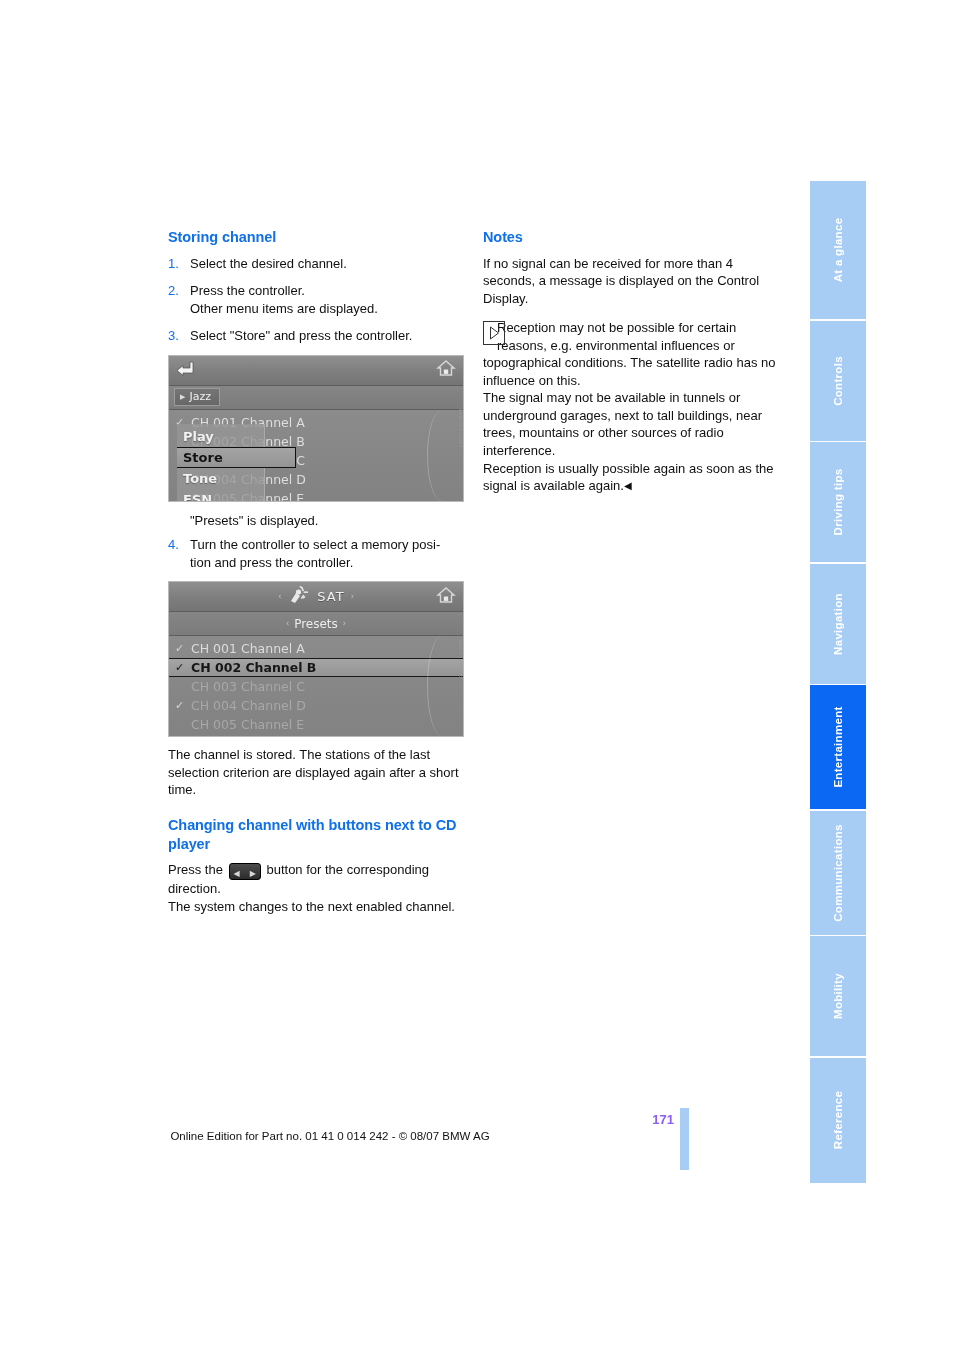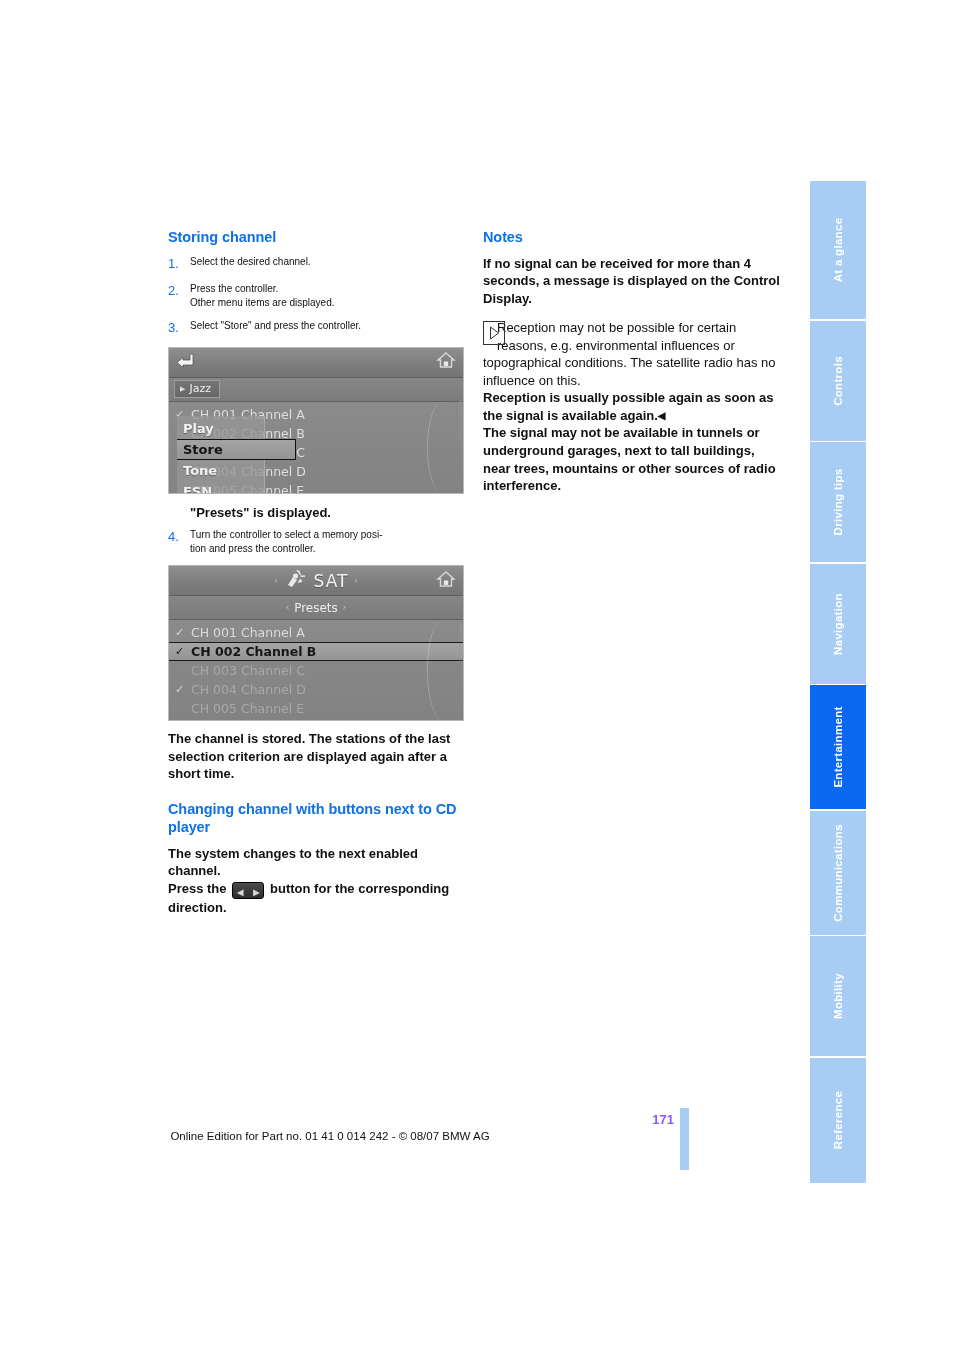--- a/index.html
+++ b/index.html
@@ -27,24 +27,24 @@
   
   ol.steps { list-style: none; }
   .step { display: flex; margin-bottom: 10px; }
   .step-num {
     color: #0f70e8;
     font-size: 13px;
     width: 22px;
     flex: 0 0 22px;
     line-height: 1.35;
   }
-  .step-body { font-size: 10px; color: #101010; line-height: 1.35; }
-
-  
-  p.body { font-size: 13px; color: #101010; line-height: 1.35; font-weight: bold; }
+  .step-body { font-size: 13px; color: #101010; line-height: 1.35; }
+
+  
+  p.body { font-size: 13px; color: #101010; line-height: 1.35; }
   p.body + p.body { margin-top: 0; }
   .spacer-s { height: 10px; }
   .spacer-m { height: 17px; }
   .indent { margin-left: 22px; }
 
   
   .note-block { position: relative; margin-top: 12px; }
   .note-icon {
     position: absolute; left: 0; top: 2px;
     width: 22px; height: 24px;
@@ -78,21 +78,21 @@
     background: linear-gradient(180deg,#8f8f8f 0%,#7e7e7e 55%,#747474 100%);
     border-bottom: 1px solid #5d5d5d;
     display: flex; align-items: center; justify-content: space-between;
     padding: 0 7px;
     position: relative;
   }
   .sb-top-center {
     position: absolute; left: 0; right: 0; top: 0; bottom: 0;
     display: flex; align-items: center; justify-content: center; gap: 6px;
   }
-  .sb-title { color: #f2f2f2; font-size: 17px; letter-spacing: 1px; text-shadow: 0 1px 0 #555; }
+  .sb-title { color: #f2f2f2; font-size: 13px; letter-spacing: 1px; text-shadow: 0 1px 0 #555; }
   .arrow-g { color: #c8c8c8; font-size: 8px; }
 
   
   .sb-sub {
     height: 24px;
     background: linear-gradient(180deg,#868686 0%,#7b7b7b 100%);
     border-bottom: 1px solid #5d5d5d;
     display: flex; align-items: center;
     padding: 0 5px;
     position: relative;
@@ -360,23 +360,23 @@
       </div>
       <div class="shot-caption">BMW-ED 01/2007</div>
     </div>
 
     <div style="height:9px;"></div>
     <p class="body">The channel is stored. The stations of the last selection criterion are displayed again after a short time.</p>
 
     <div class="spacer-m"></div>
     <h2 class="section-head">Changing channel with buttons next to CD player</h2>
 
+    <p class="body"><span>Press the </span><span class="cdbtn"><span>◀</span><span class="gap"></span><span>▶</span></span><span> button for the corresponding direction.</span></p>
+
     <p class="body">The system changes to the next enabled channel.</p>
-
-    <p class="body"><span>Press the </span><span class="cdbtn"><span>◀</span><span class="gap"></span><span>▶</span></span><span> button for the corresponding direction.</span></p>
   </div>
 
   <div class="col-right">
 
     <h2 class="section-head">Notes</h2>
 
     <p class="body">If no signal can be received for more than 4 seconds, a message is displayed on the Control Display.</p>
 
     <div class="note-block">
       <div class="note-icon">
@@ -384,23 +384,23 @@
           <path d="M1.5 1 L9.5 7 L1.5 13 Z" fill="none" stroke="#333" stroke-width="1"></path>
         </svg>
       </div>
       <div class="note-hang">
         <div class="l1">Reception may not be possible for certain</div>
         <div class="l2">reasons, e.g. environmental influences or</div>
         <div>topographical conditions. The satellite radio has no influence on this.</div>
       </div>
     </div>
 
+    <p class="body">The signal may not be available in tunnels or underground garages, next to tall buildings, near trees, mountains or other sources of radio interference.</p>
+
     <p class="body"><span>Reception is usually possible again as soon as the signal is available again.</span><span class="end-mark">◀</span></p>
-
-    <p class="body">The signal may not be available in tunnels or underground garages, next to tall buildings, near trees, mountains or other sources of radio interference.</p>
   </div>
 
   <div class="tabs">
     <div class="tab" style="height:138px;">
       <span class="tlabel">At a glance</span>
     </div>
     <div class="tab" style="height:120px;">
       <span class="tlabel">Controls</span>
     </div>
     <div class="tab" style="height:120px;">

